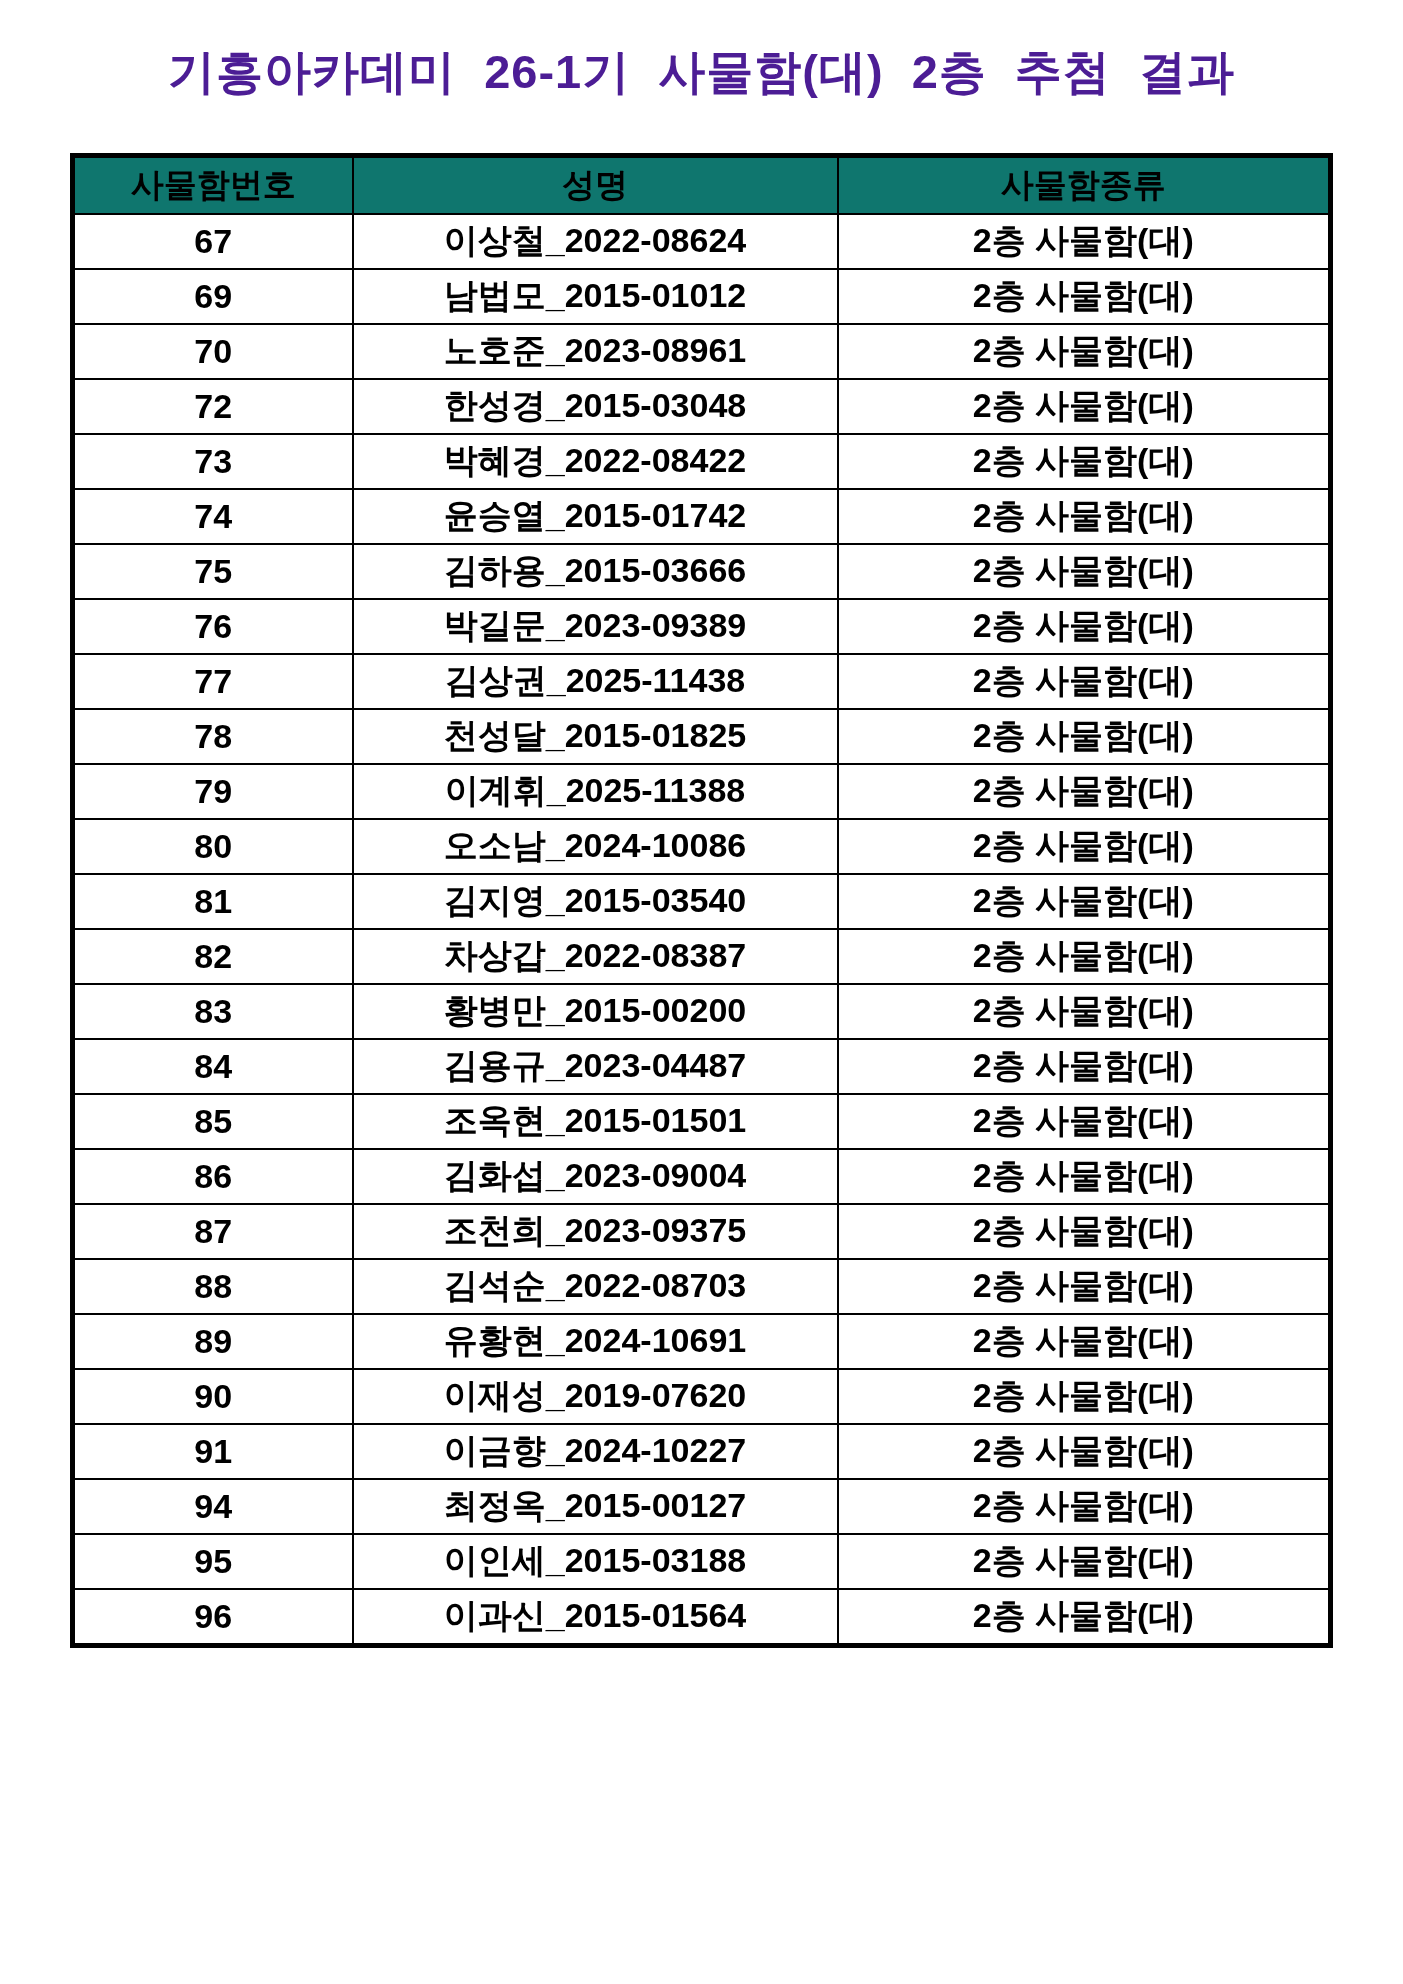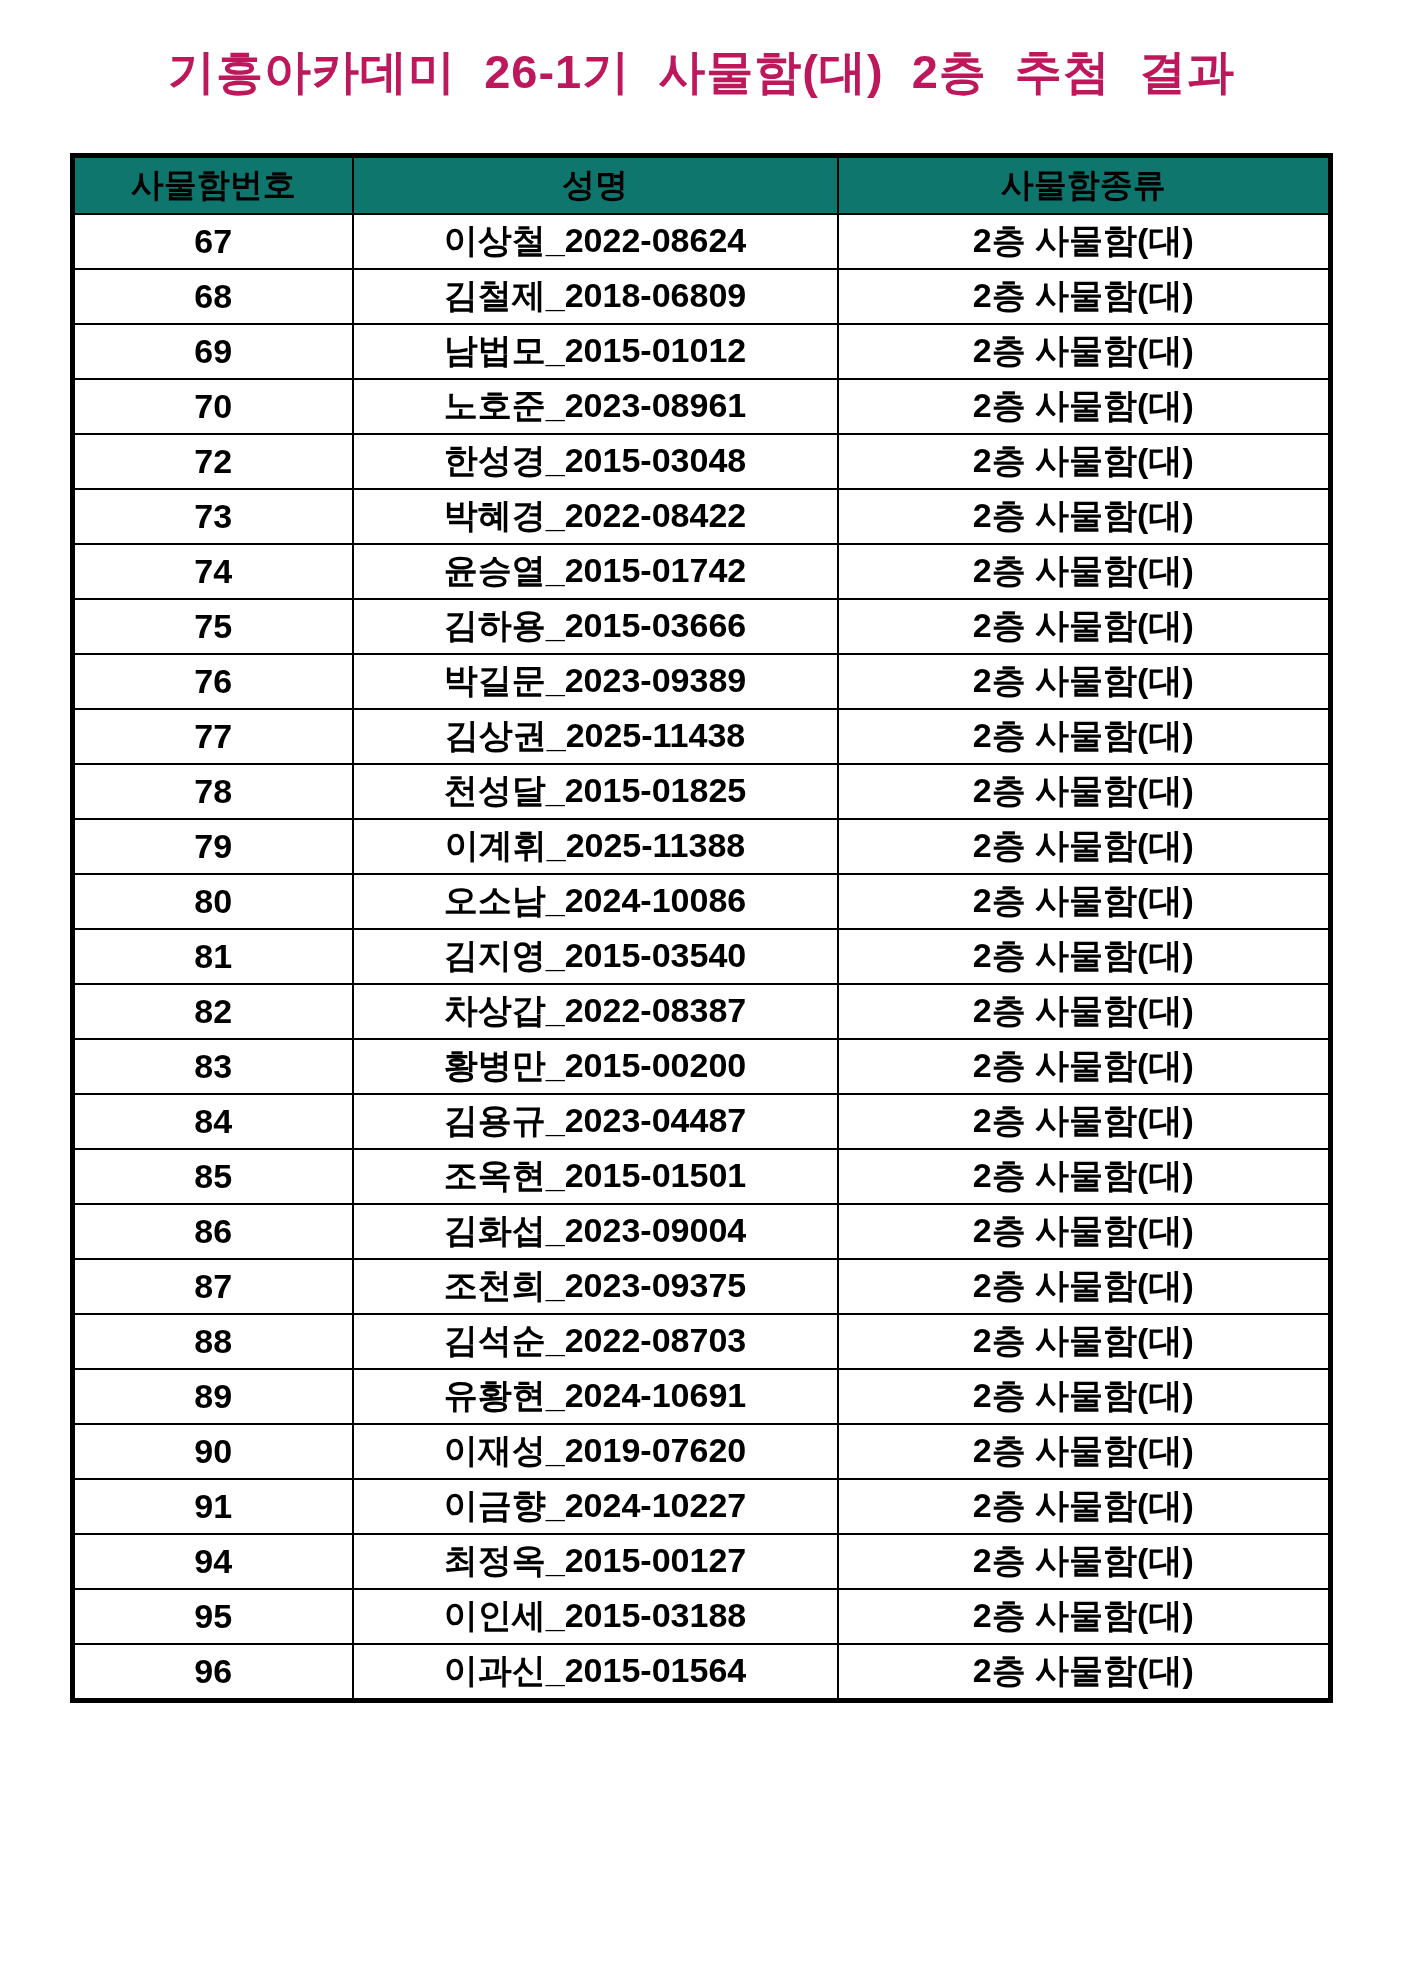--- a/index.html
+++ b/index.html
@@ -14,21 +14,21 @@
     color: #000000;
     -webkit-font-smoothing: antialiased;
   }
   .page-title {
     margin: 46px 0 0 0;
     text-align: center;
     font-size: 47px;
     font-weight: 900;
     letter-spacing: 1px;
     word-spacing: 14px;
-    color: #be185d;
+    color: #4c1d95;
     line-height: 1.1;
   }
   table.results {
     border-collapse: collapse;
     table-layout: fixed;
     width: 1258px;
     margin: 55px auto 0 auto;
     border: 5px solid #000000;
   }
   table.results th,
@@ -72,25 +72,20 @@
       <th>사물함종류</th>
     </tr>
   </thead>
   <tbody>
       <tr>
         <td>67</td>
         <td>이상철_2022-08624</td>
         <td>2층 사물함(대)</td>
       </tr>
       <tr>
-        <td>68</td>
-        <td>김철제_2018-06809</td>
-        <td>2층 사물함(대)</td>
-      </tr>
-      <tr>
         <td>69</td>
         <td>남법모_2015-01012</td>
         <td>2층 사물함(대)</td>
       </tr>
       <tr>
         <td>70</td>
         <td>노호준_2023-08961</td>
         <td>2층 사물함(대)</td>
       </tr>
       <tr>

